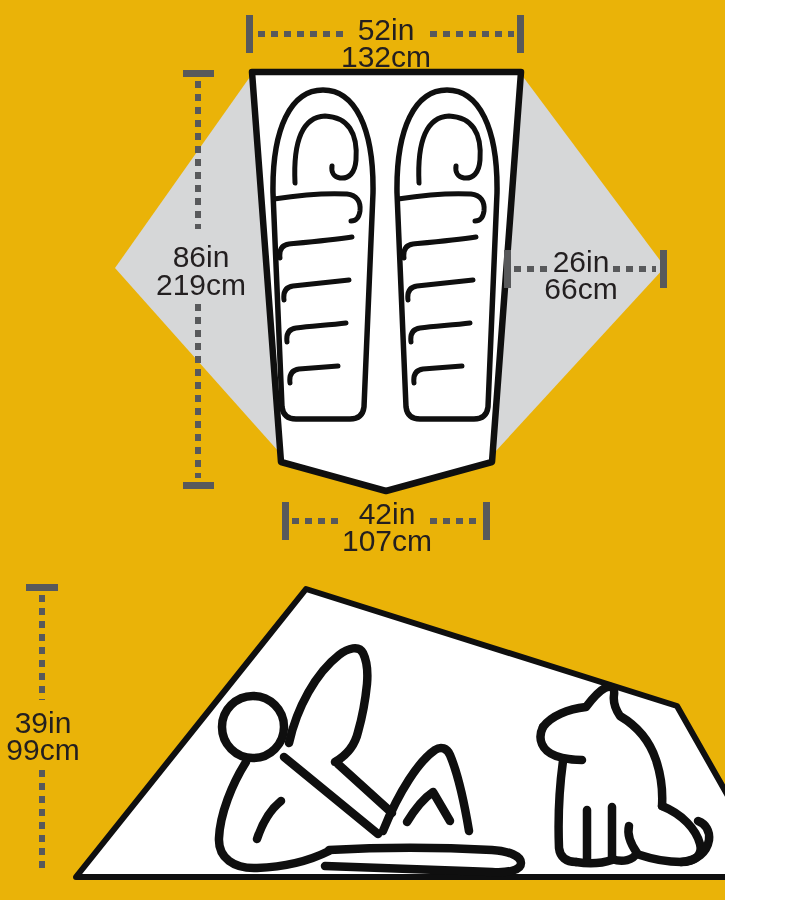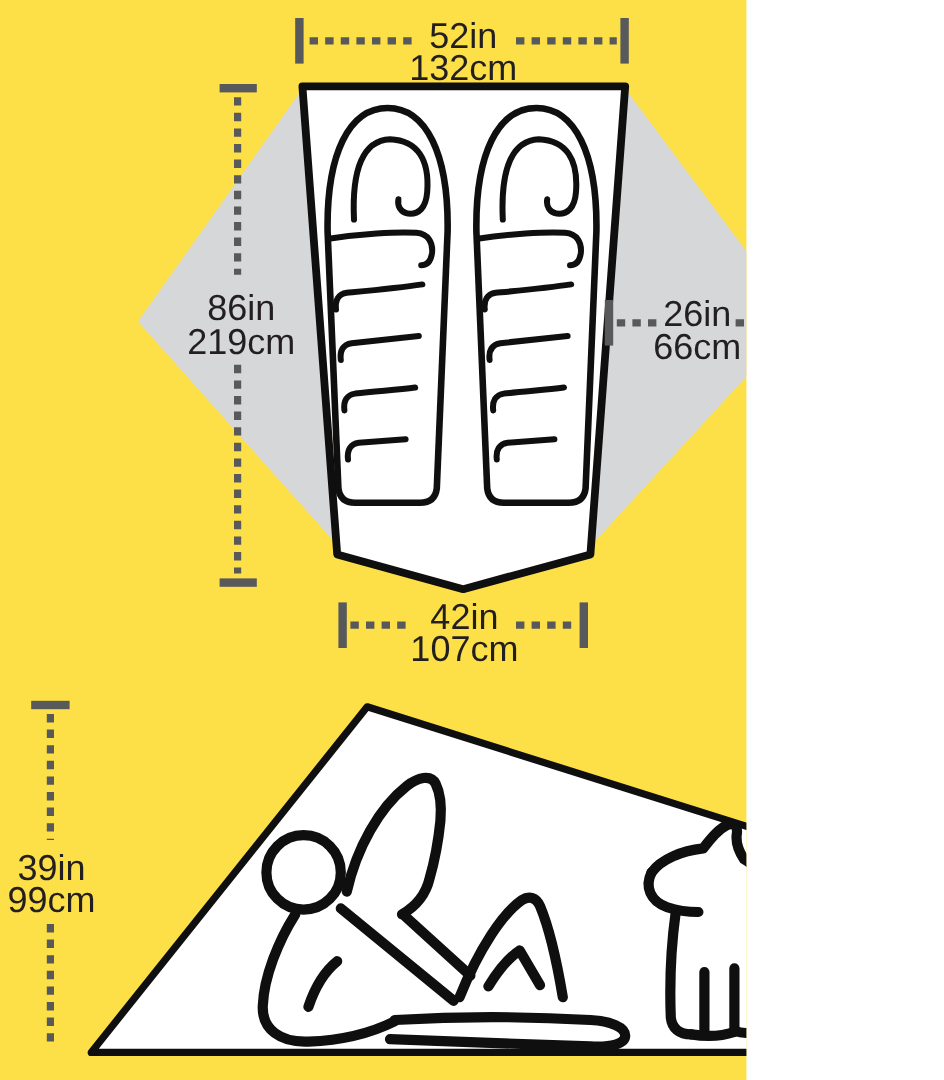--- a/index.html
+++ b/index.html
@@ -1,16 +1,16 @@
 <!DOCTYPE html>
 <html><head>
 <meta charset="utf-8">
 <style>
   html,body{margin:0;padding:0;background:#fff}
-  .stage{position:relative;width:622px;height:900px;background:#fde047;overflow:hidden;
+  .stage{position:relative;width:725px;height:900px;background:#eab308;overflow:hidden;
          font-family:"Liberation Sans",sans-serif}
   svg{display:block}
   svg text{font-family:"Liberation Sans",sans-serif;font-size:30px;text-anchor:middle}
   .vest{fill:#d6d7d8;stroke:none}
   .blk{stroke:#0f0f0f;fill:none;stroke-linecap:round;stroke-linejoin:round}
   .caps{fill:#58595b;stroke:none}
   .dash{stroke:#58595b;stroke-width:6;stroke-dasharray:7 6;fill:none;stroke-linecap:butt}
   .lbl{fill:#231f20}
 </style>
 </head>

